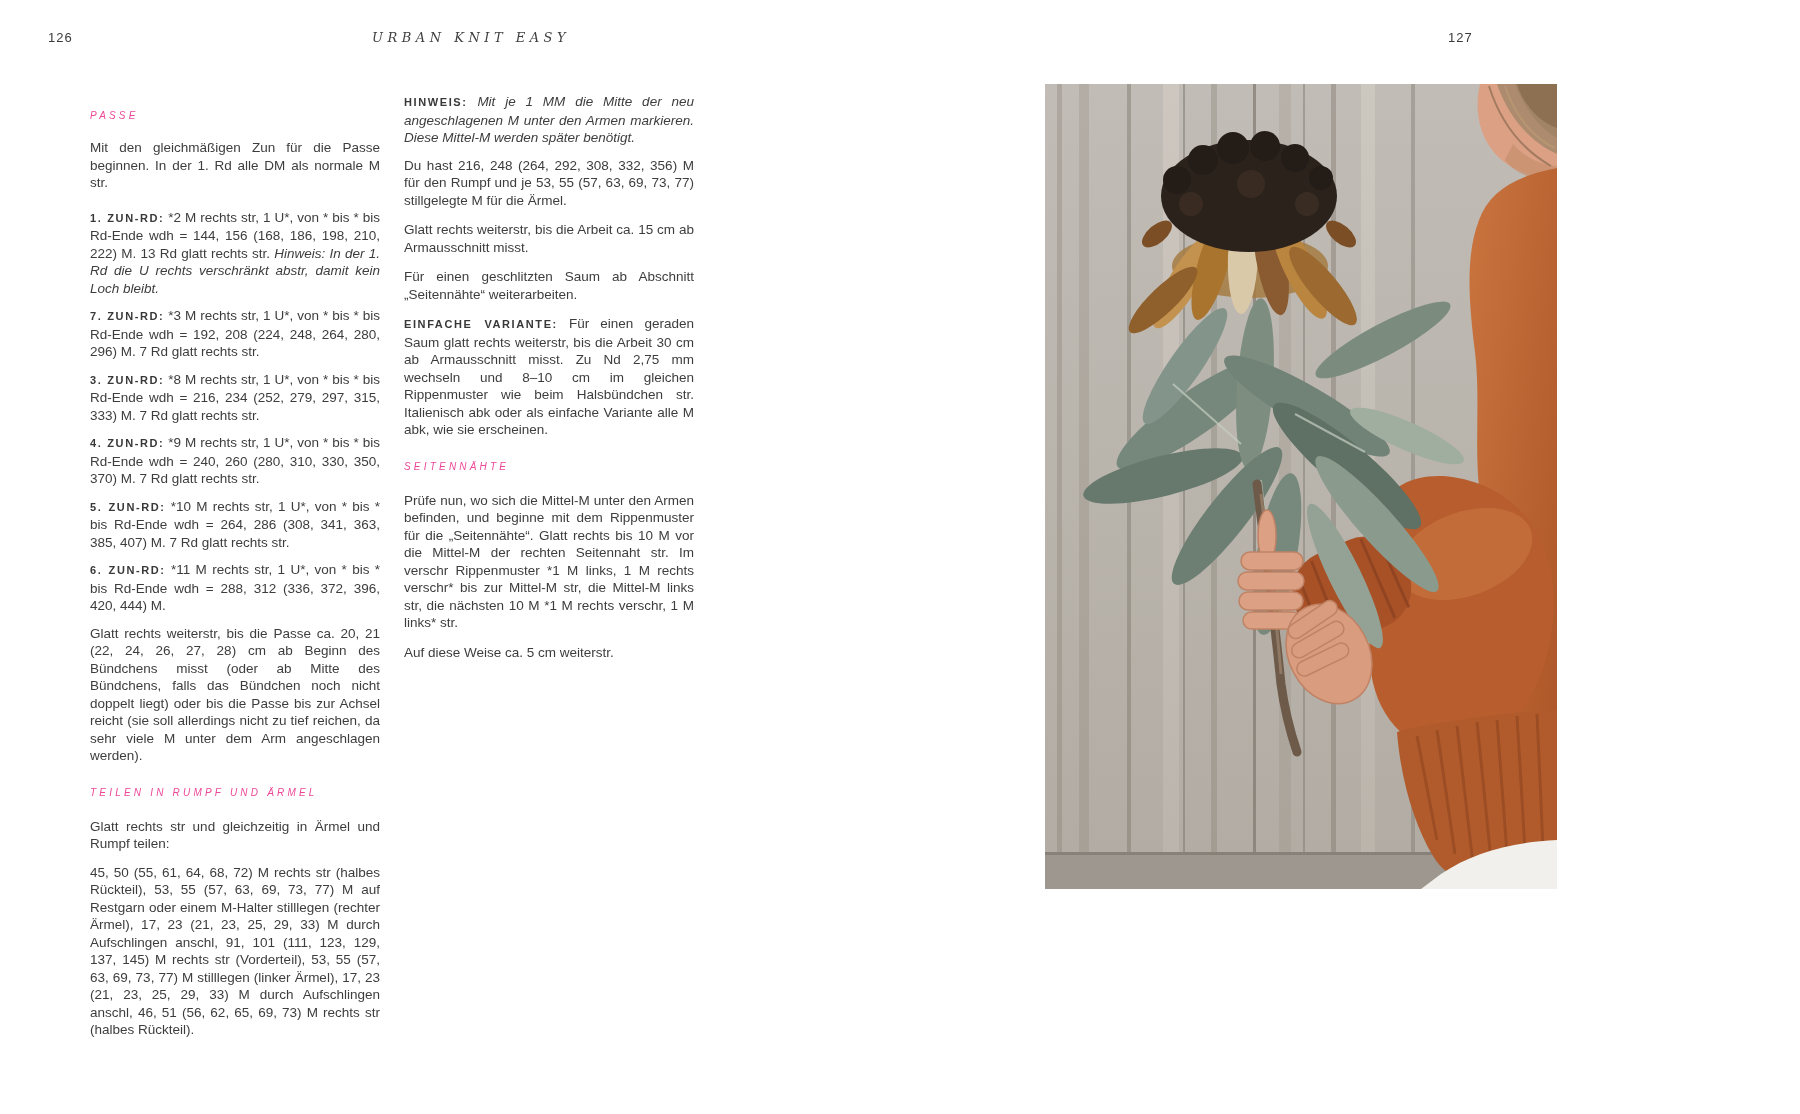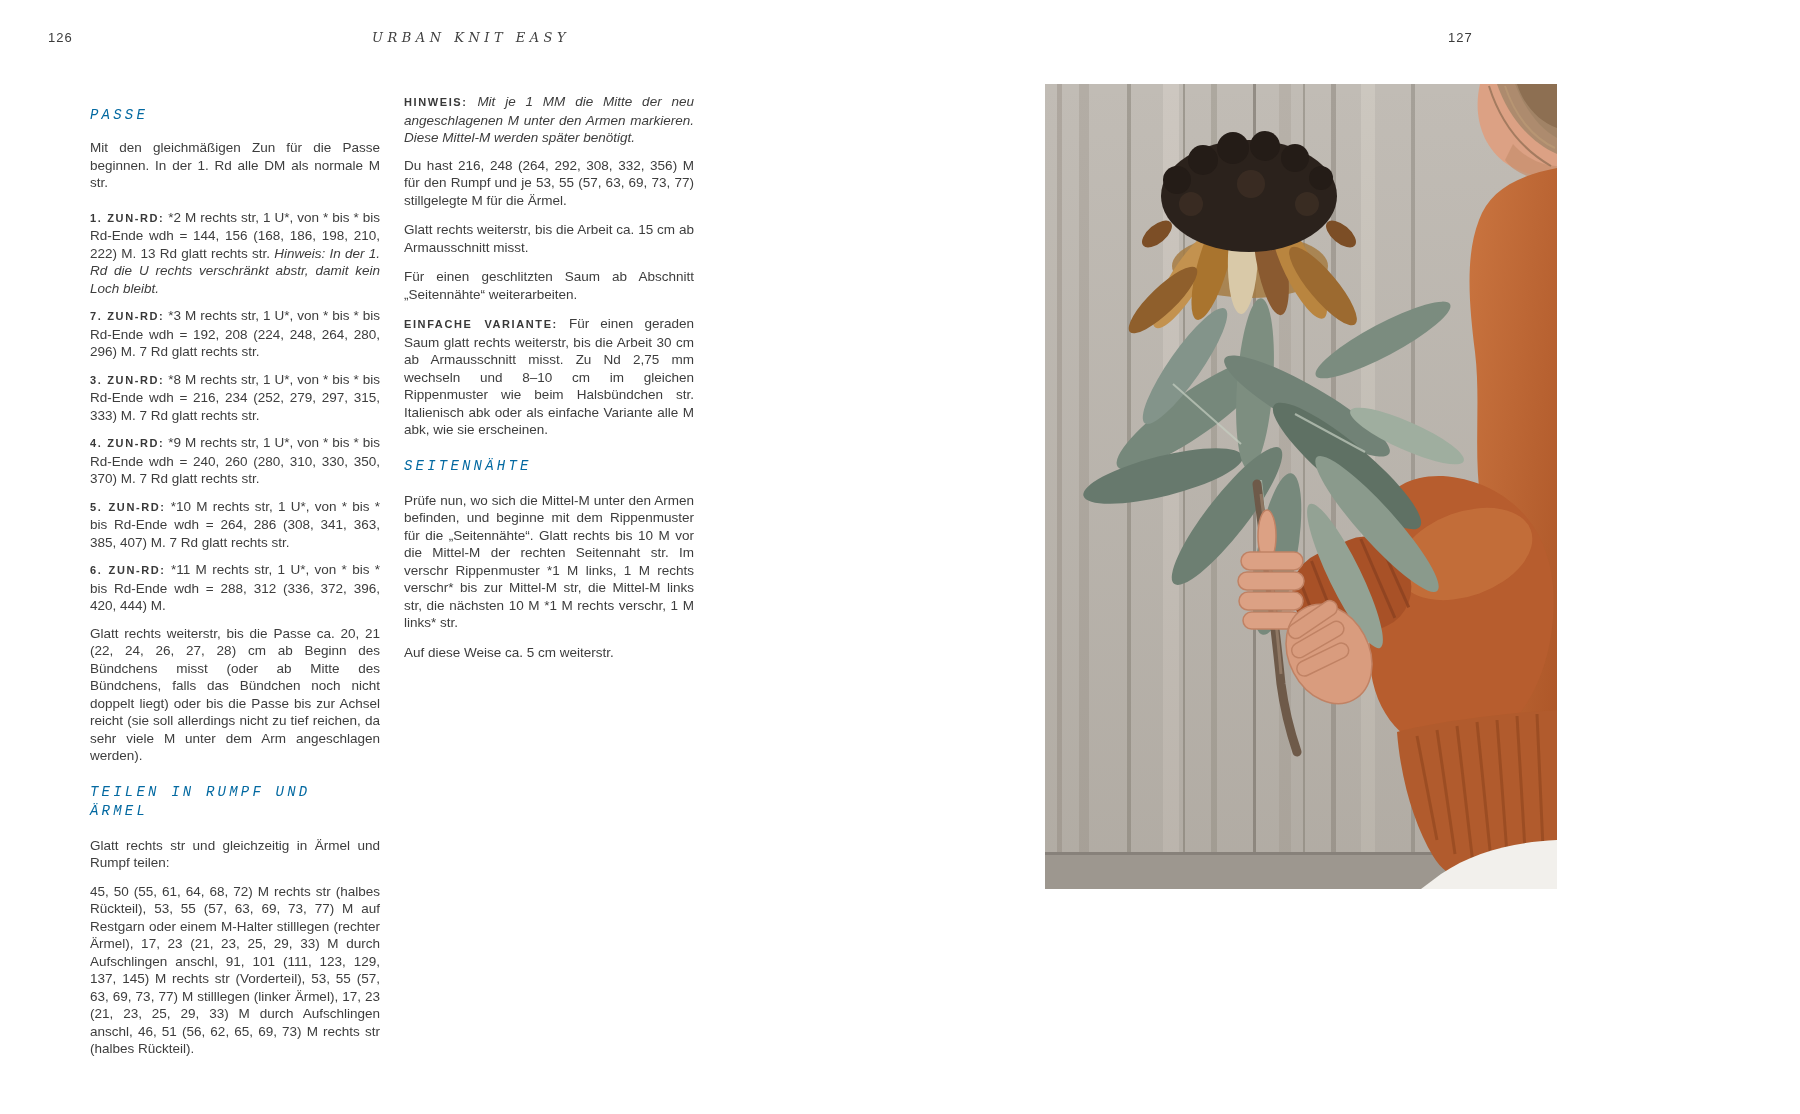--- a/index.html
+++ b/index.html
@@ -14,22 +14,22 @@
   .pagenum.right{left:1448px;}
   .running-header{
     position:absolute;top:30px;left:372px;
     font-family:"DejaVu Serif","Liberation Serif",serif;font-style:italic;
     font-size:13px;letter-spacing:4.5px;color:#404040;
   }
   .col{position:absolute;width:290px;}
   .col1{left:90px;top:106px;}
   .col2{left:404px;top:93px;}
   .col h2{
-    font-family:Liberation Mono, monospace;font-style:italic;font-weight:normal;
-    font-size:14px;line-height:19px;letter-spacing:3.2px;color:#0369a1;margin:0 0 14px 0;
+    font-family:Liberation Sans, sans-serif;font-style:italic;font-weight:normal;
+    font-size:10px;line-height:19px;letter-spacing:3.2px;color:#ec4899;margin:0 0 14px 0;
   }
   .col h2.mt{margin-top:18px;margin-bottom:16px;}
   .col p{
     font-size:13.5px;line-height:17.5px;margin:0 0 12px 0;
     text-align:justify;hyphens:auto;-webkit-hyphens:auto;
   }
   .col p.intro{margin-bottom:17px;}
   .col p.step{margin-bottom:10px;}
   .col p.gap-top{margin-top:10px;}
   .step-label{

